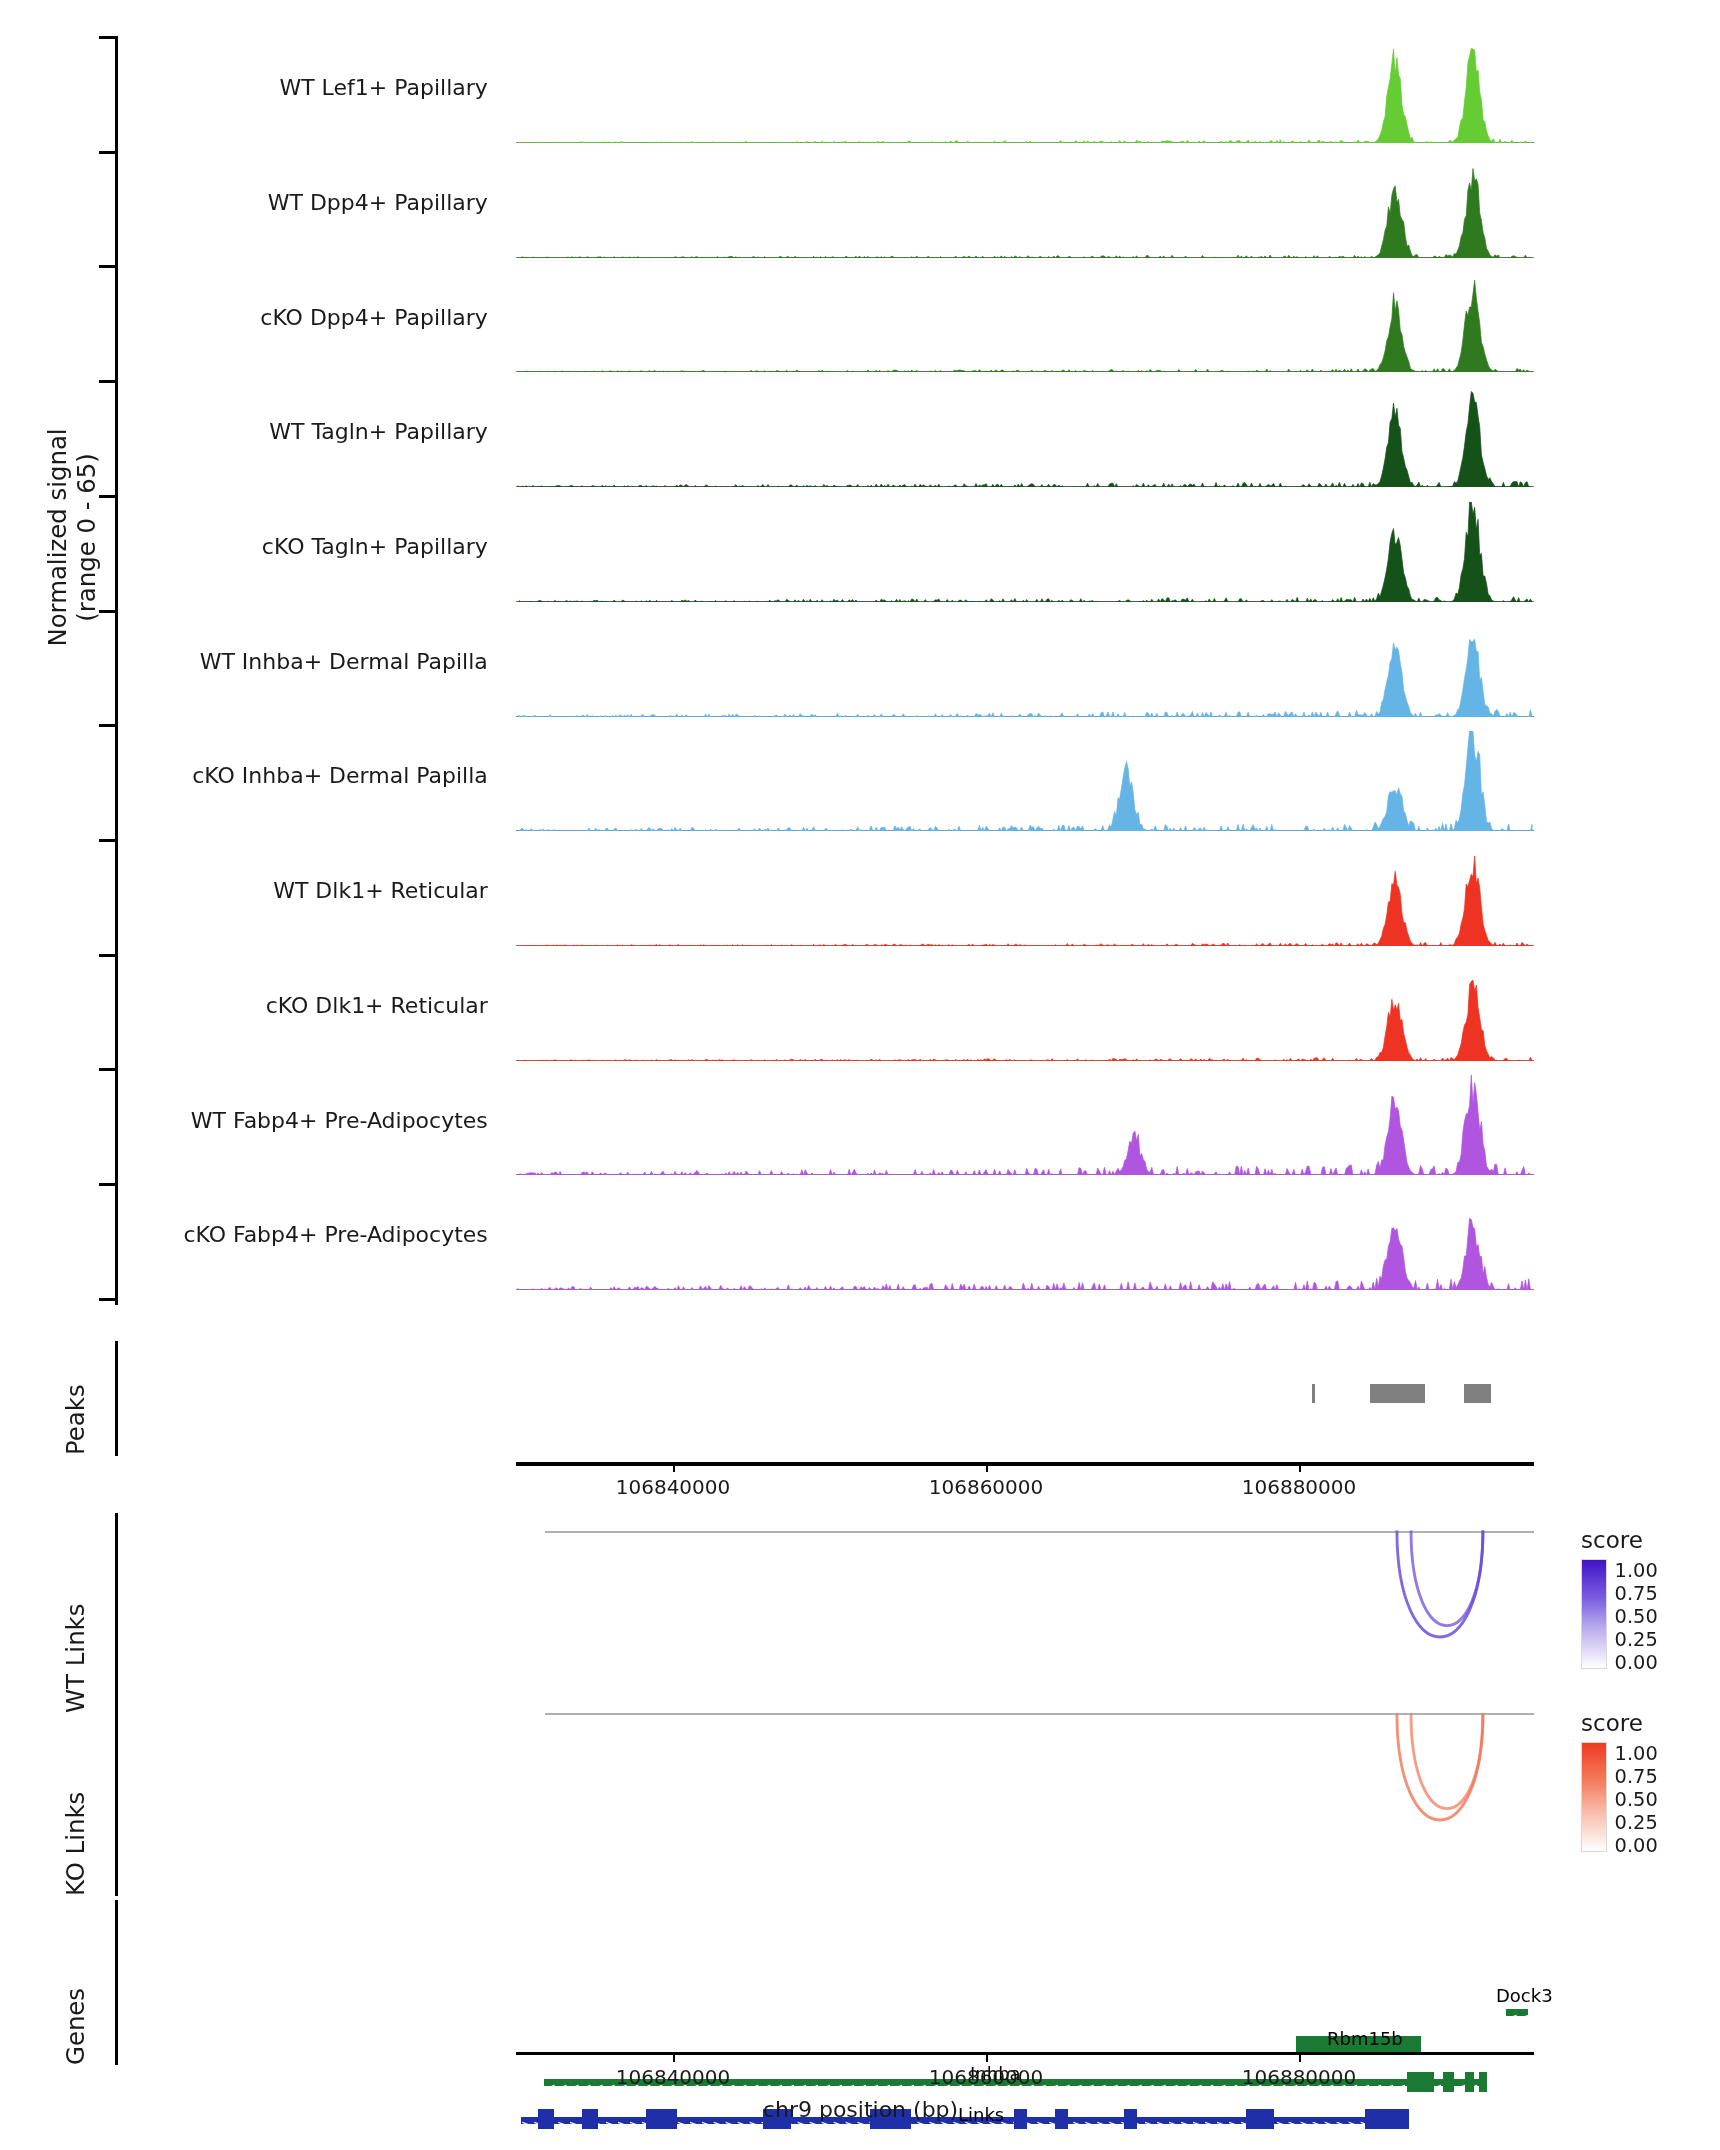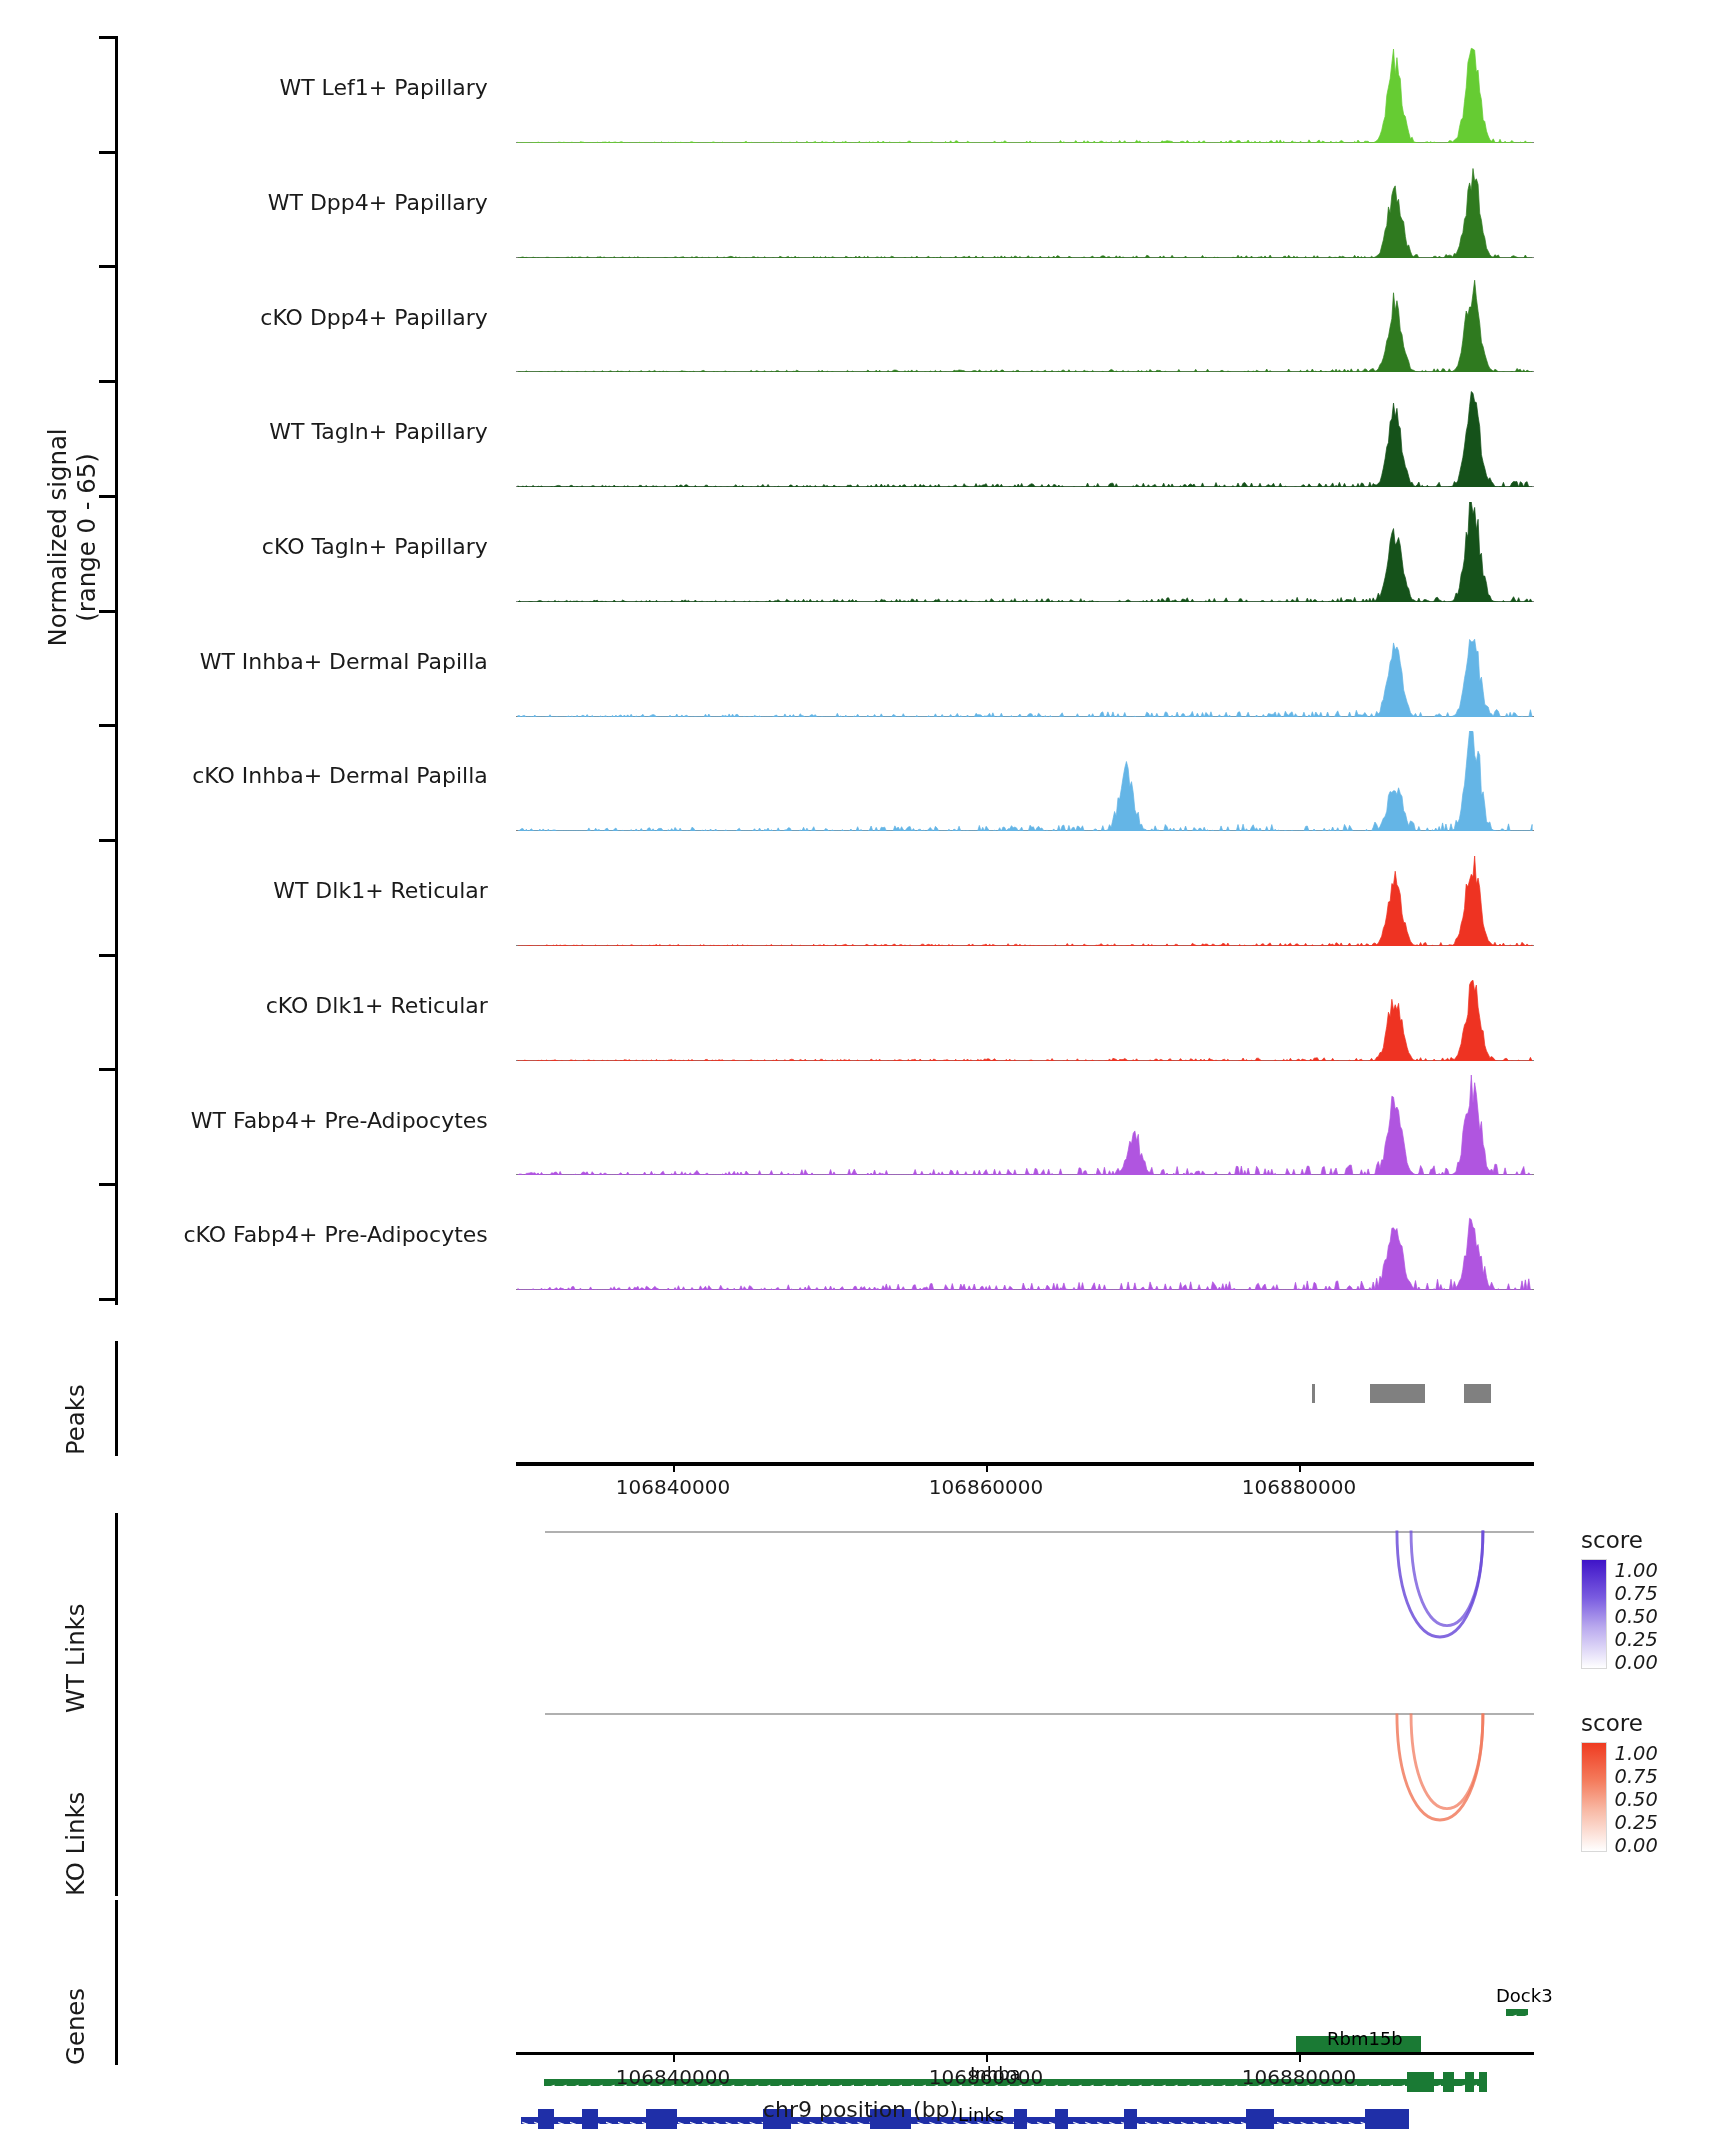--- a/index.html
+++ b/index.html
@@ -86,21 +86,21 @@
   .legend{
     position:absolute;
     font-size:21.5px;
     color:#1a1a1a;
   }
   .legend-title{font-size:23px;margin-bottom:5.7px;}
   .legend-body{display:flex;flex-direction:row;align-items:flex-start;}
   .legend-bar{width:24.4px;height:108px;margin-right:7.2px;}
   .legend-bar.wt{background:linear-gradient(to bottom,#3f14c8 0%,#7a5ce0 35%,#b9a9ee 62%,#ffffff 100%);border:0.7px solid #d8d8d8;}
   .legend-bar.ko{background:linear-gradient(to bottom,#ef3b21 0%,#f47c5d 35%,#f8b9a5 62%,#ffffff 100%);border:0.7px solid #d8d8d8;}
-  .legend-ticks{display:flex;flex-direction:column;justify-content:space-between;height:109px;font-size:19.4px;font-style:italic;}
+  .legend-ticks{display:flex;flex-direction:column;justify-content:space-between;height:109px;font-size:19.4px;}
   .gene-name{position:absolute;font-size:18px;color:#000;white-space:nowrap;}
   .xaxis-title{
     position:absolute;
     font-size:22px;
     color:#1a1a1a;
     text-align:center;
     width:1721px;
     left:0;
   }
   .strandrow{position:absolute;height:16px;overflow:hidden;font-size:14.3px;letter-spacing:0px;color:#fff;}

